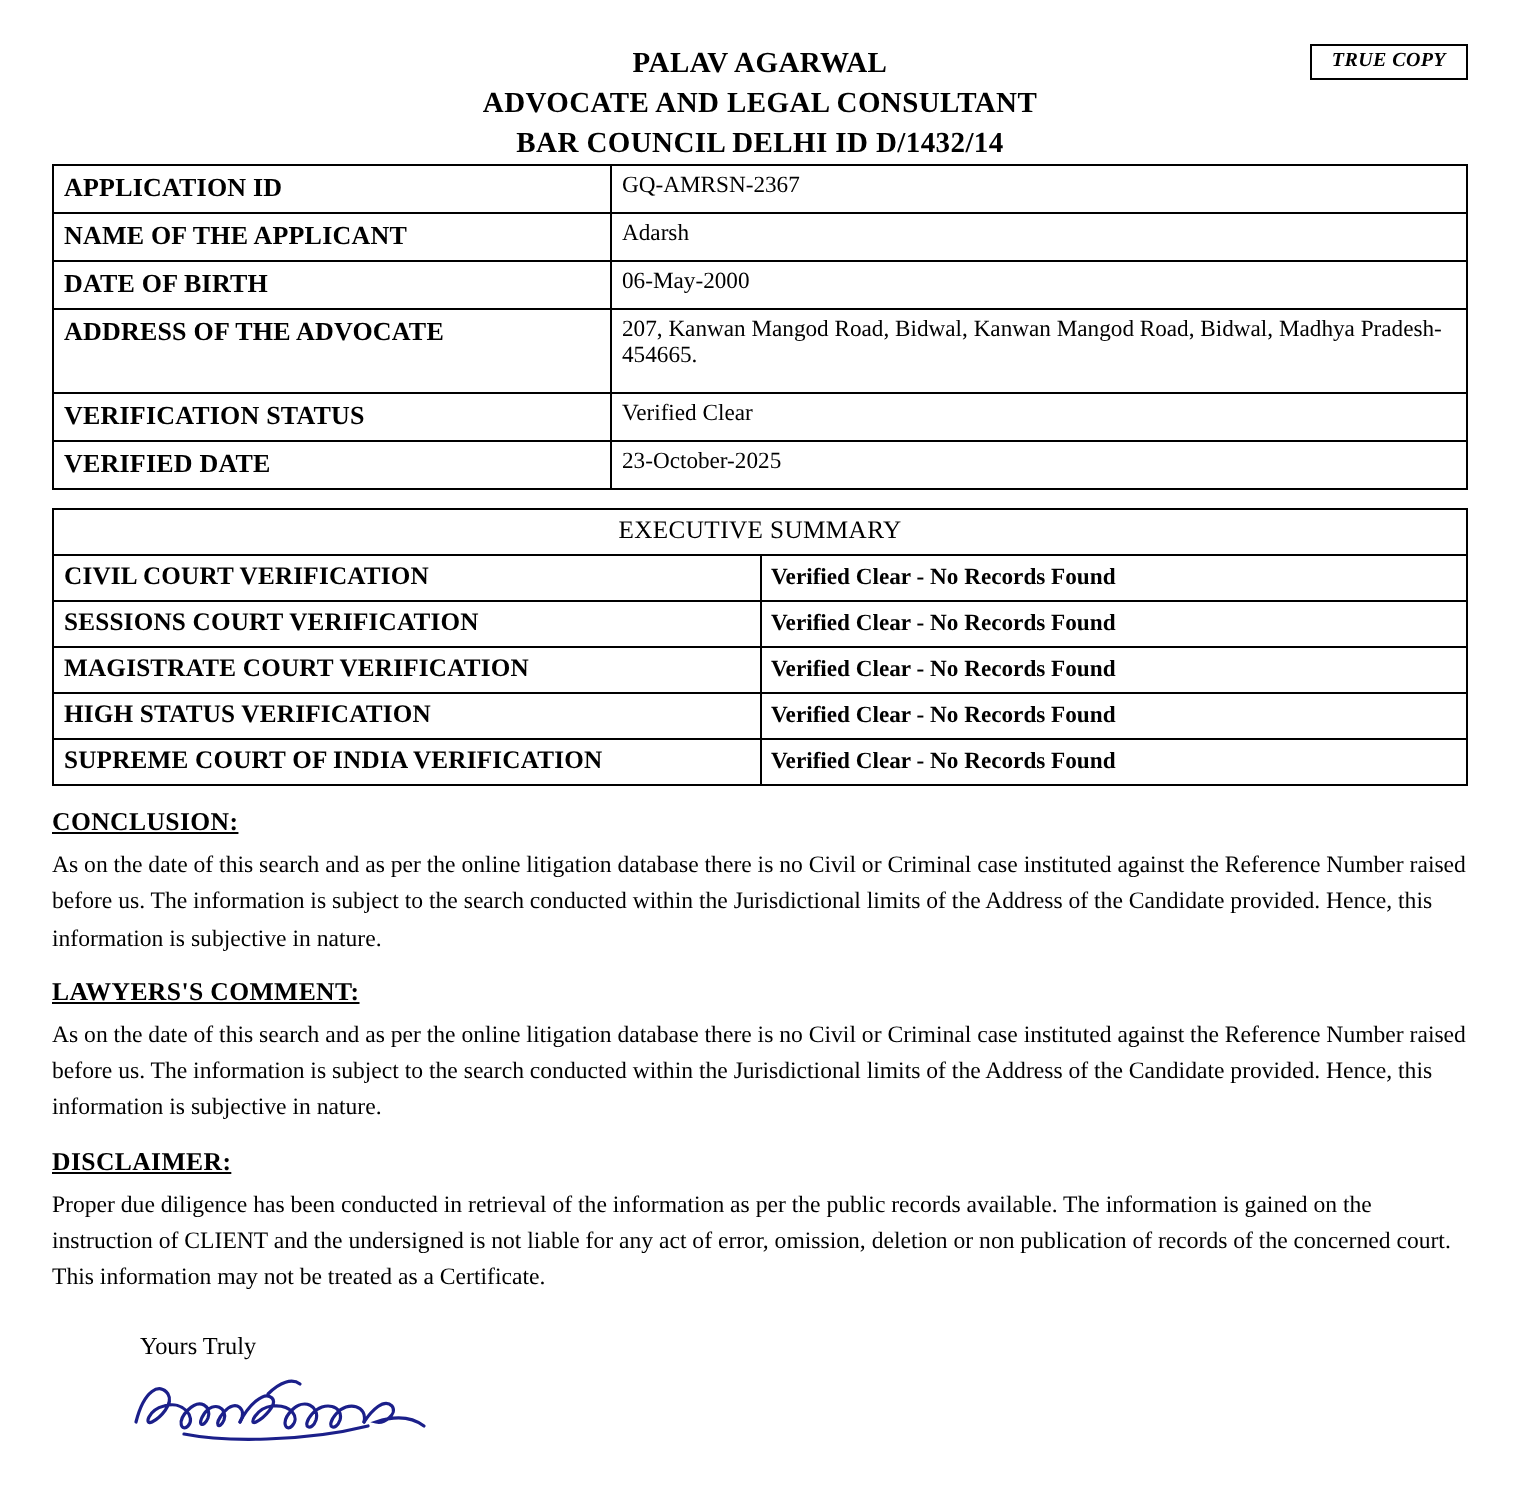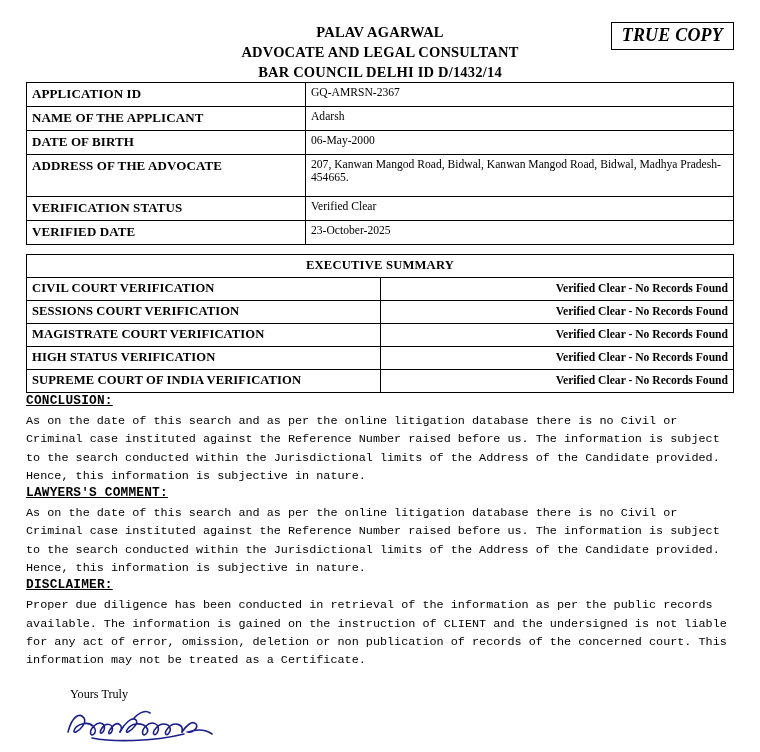--- a/index.html
+++ b/index.html
@@ -21,21 +21,21 @@
     box-sizing: border-box;
     padding: 22px 26px 0 26px;
   }
   .true-copy {
     position: absolute;
     top: 22px;
     right: 26px;
     border: 1px solid #000;
     padding: 2px 10px 3px 10px;
     font-style: italic;
-    font-size: 18px;
+    font-size: 10px;
     font-weight: bold;
     letter-spacing: .2px;
   }
   .letterhead {
     text-align: center;
     font-weight: bold;
     line-height: 1.38;
     font-size: 14.5px;
     letter-spacing: .2px;
   }
@@ -70,36 +70,35 @@
   }
   .addr-cell { height: 34px; }
   .summary-wrap { margin-top: 9px; }
   table.summary td, table.summary th {
     border: 1px solid #000;
     font-size: 12.6px;
     padding: 3px 5px 4px 5px;
   }
   table.summary th.head {
     text-align: center;
-    font-weight: bold;
+    font-weight: normal;
     letter-spacing: .2px;
   }
   table.summary td.k {
     font-weight: bold;
     width: 268px;
     letter-spacing: .1px;
   }
   table.summary td.v {
-    text-align: right;
+    text-align: left;
     font-size: 11.6px;
     font-weight: bold;
   }
   .section {
-    margin-top: 0;
-    font-family: Liberation Mono, monospace;
+    margin-top: 11px;
   }
   .section-title {
     font-weight: bold;
     text-decoration: underline;
     font-size: 12.8px;
     letter-spacing: .2px;
   }
   .section-body {
     font-size: 11.8px;
     line-height: 1.55;

